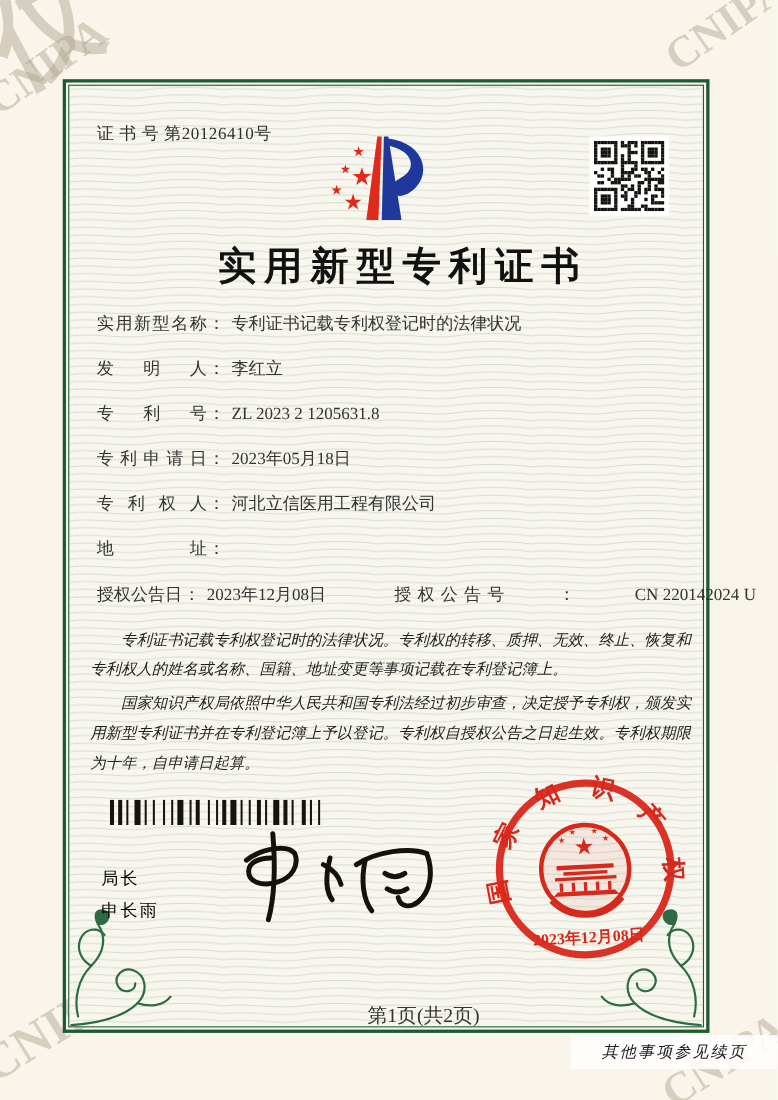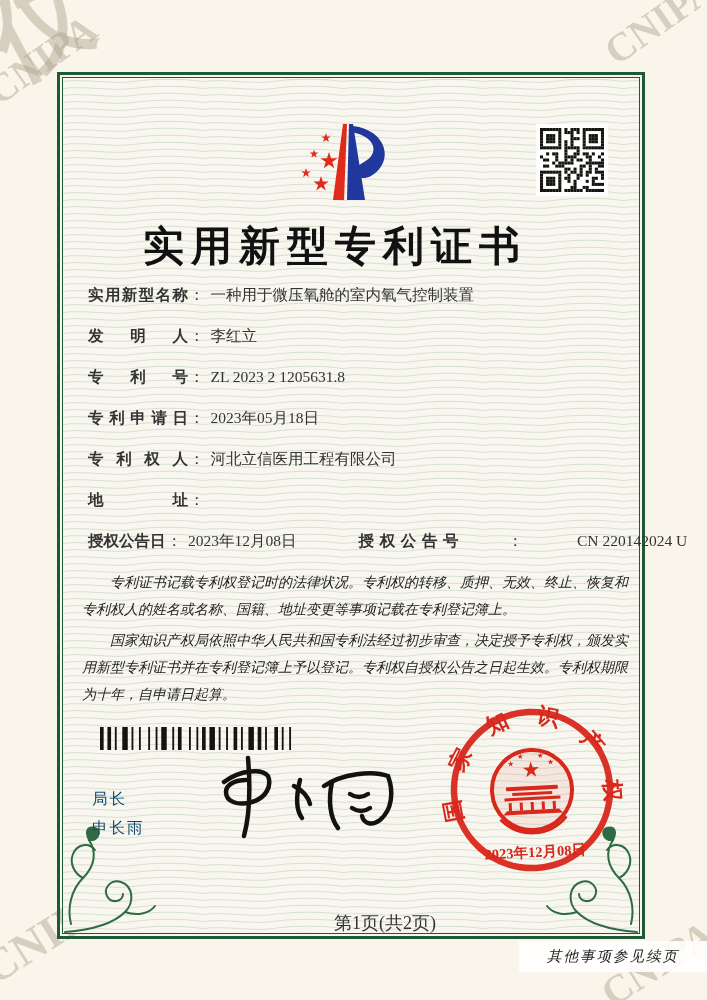--- a/index.html
+++ b/index.html
@@ -19,39 +19,39 @@
   .guilloche{position:absolute;inset:0;width:100%;height:100%;}
   .flourish{position:absolute;z-index:3;}
 
   
   .content{position:absolute;inset:0;z-index:4;}
   .abs{position:absolute;}
 
   .cert-no{left:88px;top:111px;font-size:15.5px;color:#2f2f2f;letter-spacing:.5px;}
   .qr-patch{left:536px;top:124px;width:72px;height:72px;background:#fff;}
   .qr-patch svg{margin:4px;display:block;}
-  .title{left:41px;top:219px;width:588px;text-align:center;font-size:41px;
+  .title{left:72px;top:219px;width:588px;text-align:center;font-size:35px;
          font-weight:bold;color:#111;letter-spacing:7px;}
 
   .fields{left:88px;top:284px;width:530px;color:#333;}
   .row{display:flex;align-items:baseline;line-height:22px;margin-bottom:19px;
        font-size:15.5px;white-space:nowrap;}
-  .flabel{display:inline-block;width:100px;text-align:justify;text-align-last:justify;font-weight:bold;}
+  .flabel{display:inline-block;width:100px;text-align:justify;text-align-last:justify;}
   .colon{margin:0 4px 0 1px;}
   .fvalue{margin-left:2px;}
   .pair2{margin-left:62px;display:flex;align-items:baseline;gap:48px;}
 
   .paras{left:82px;top:569px;width:548px;font-size:14px;font-style:italic;
          line-height:1.95;color:#222;}
   .paras p{margin:0 0 3px 0;text-indent:2em;}
 
   .barcode{left:100px;top:727px;width:192px;height:23px;}
   .barcode svg{width:192px;height:23px;display:block;}
 
-  .signer{font-family:"Liberation Sans","DejaVu Sans",sans-serif;color:#0c4a6e;
+  .signer{font-family:"Liberation Sans","DejaVu Sans",sans-serif;color:#000000;
           font-size:15.5px;letter-spacing:2px;}
   .signer-title{left:92px;top:789px;}
   .signer-name{left:92px;top:818px;}
   .signature{left:196px;top:752px;}
 
   .seal{left:440px;top:698px;transform:rotate(-3deg);}
 
   .page-num{left:57px;top:911px;width:656px;text-align:center;font-size:18px;color:#333;}
   .note-wrap{left:0;top:941px;width:707px;text-align:right;}
   .note{display:inline-block;background:rgba(255,255,255,.88);padding:6px 28px;
@@ -103,20 +103,21 @@
           <path d="M22,54 C14,50 8,40 12,30 C16,20 28,18 34,26"></path>
           <path d="M64,88 C76,92 88,90 94,82"></path>
           <path d="M28,16 C24,8 26,2 34,4 C40,6 38,14 32,16 Z" fill="#2e6b44"></path>
         </g>
       </svg>
     </div>
   </div>
 
   <div class="content">
 
+    <div class="abs cert-no">证 书 号 第20126410号</div>
 
     <svg class="abs" style="left:286px;top:116px;" width="132" height="88" viewBox="0 0 132 88">
       <defs>
         <path id="star" d="M0,-10 L2.245,-3.09 L9.51,-3.09 L3.633,1.18 L5.878,8.09 L0,3.82 L-5.878,8.09 L-3.633,1.18 L-9.51,-3.09 L-2.245,-3.09 Z"></path>
       </defs>
       <polygon points="57,8 61,8 58,84 47,84" fill="#e02a1c"></polygon>
       <polygon points="63,8 67,8 79,84 61,84" fill="#20389b"></polygon>
       <path d="M67,10 C101,14 109,46 85,60 C77,64 71,62 70,56 C70,50 75,48 81,44 C93,36 89,20 65,16 Z" fill="#20389b"></path>
       <use href="#star" transform="translate(40,22) scale(0.5)" fill="#e02a1c"></use>
       <use href="#star" transform="translate(28,38) scale(0.45)" fill="#e02a1c"></use>
@@ -352,21 +353,21 @@
           <rect x="18" y="60" width="3" height="3" fill="#15130f"></rect>
         </svg>
     </div>
 
     <div class="abs title">实用新型专利证书</div>
 
     <div class="abs fields">
       <div class="row">
         <span class="flabel">实用新型名称</span>
           <span class="colon">：</span>
-          <span class="fvalue">一种用于微压氧舱的室内氧气控制装置</span>
+          <span class="fvalue">专利证书记载专利权登记时的法律状况</span>
       </div>
       <div class="row">
         <span class="flabel">发明人</span>
           <span class="colon">：</span>
           <span class="fvalue">李红立</span>
       </div>
       <div class="row">
         <span class="flabel">专利号</span>
           <span class="colon">：</span>
           <span class="fvalue">ZL 2023 2 1205631.8</span>

